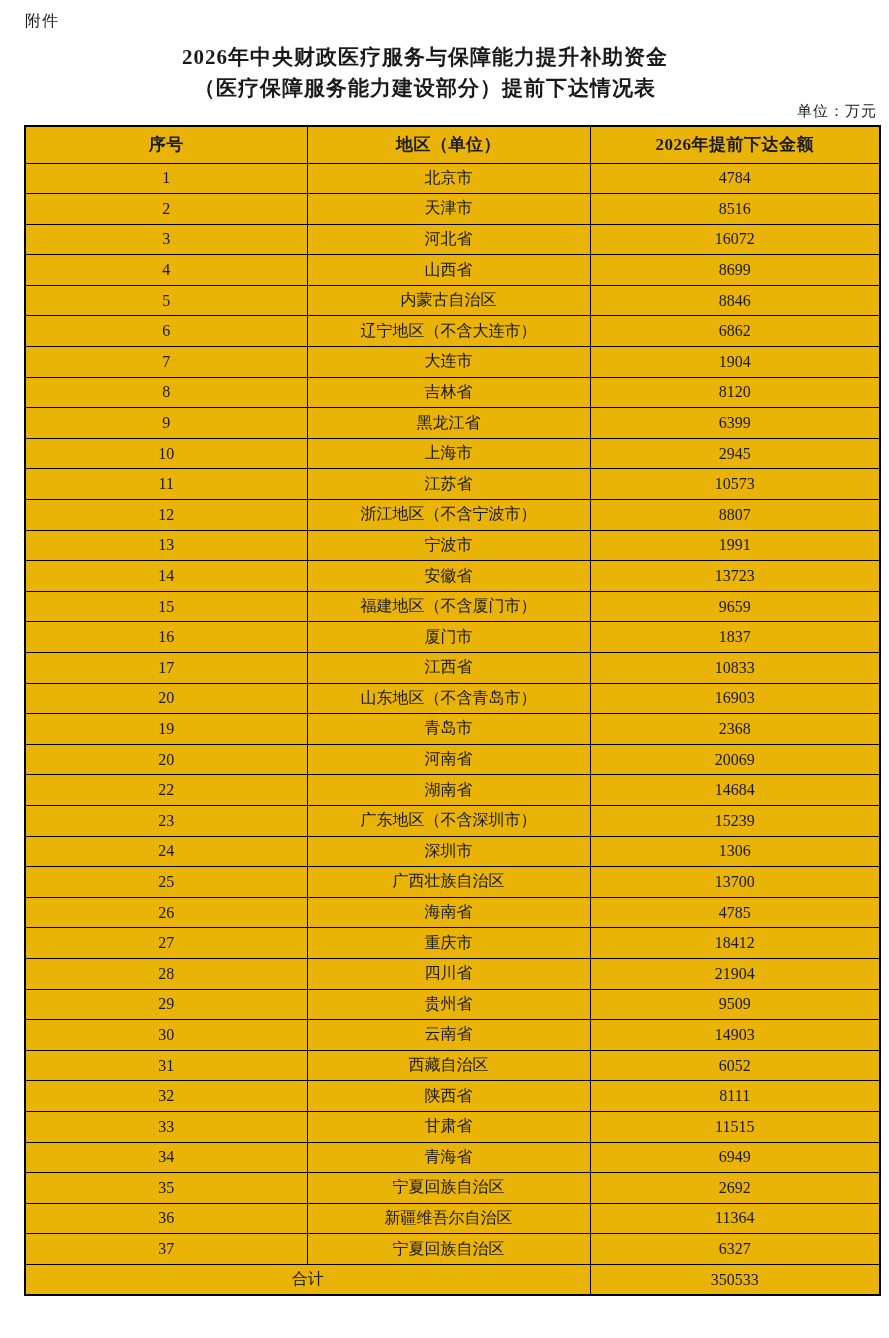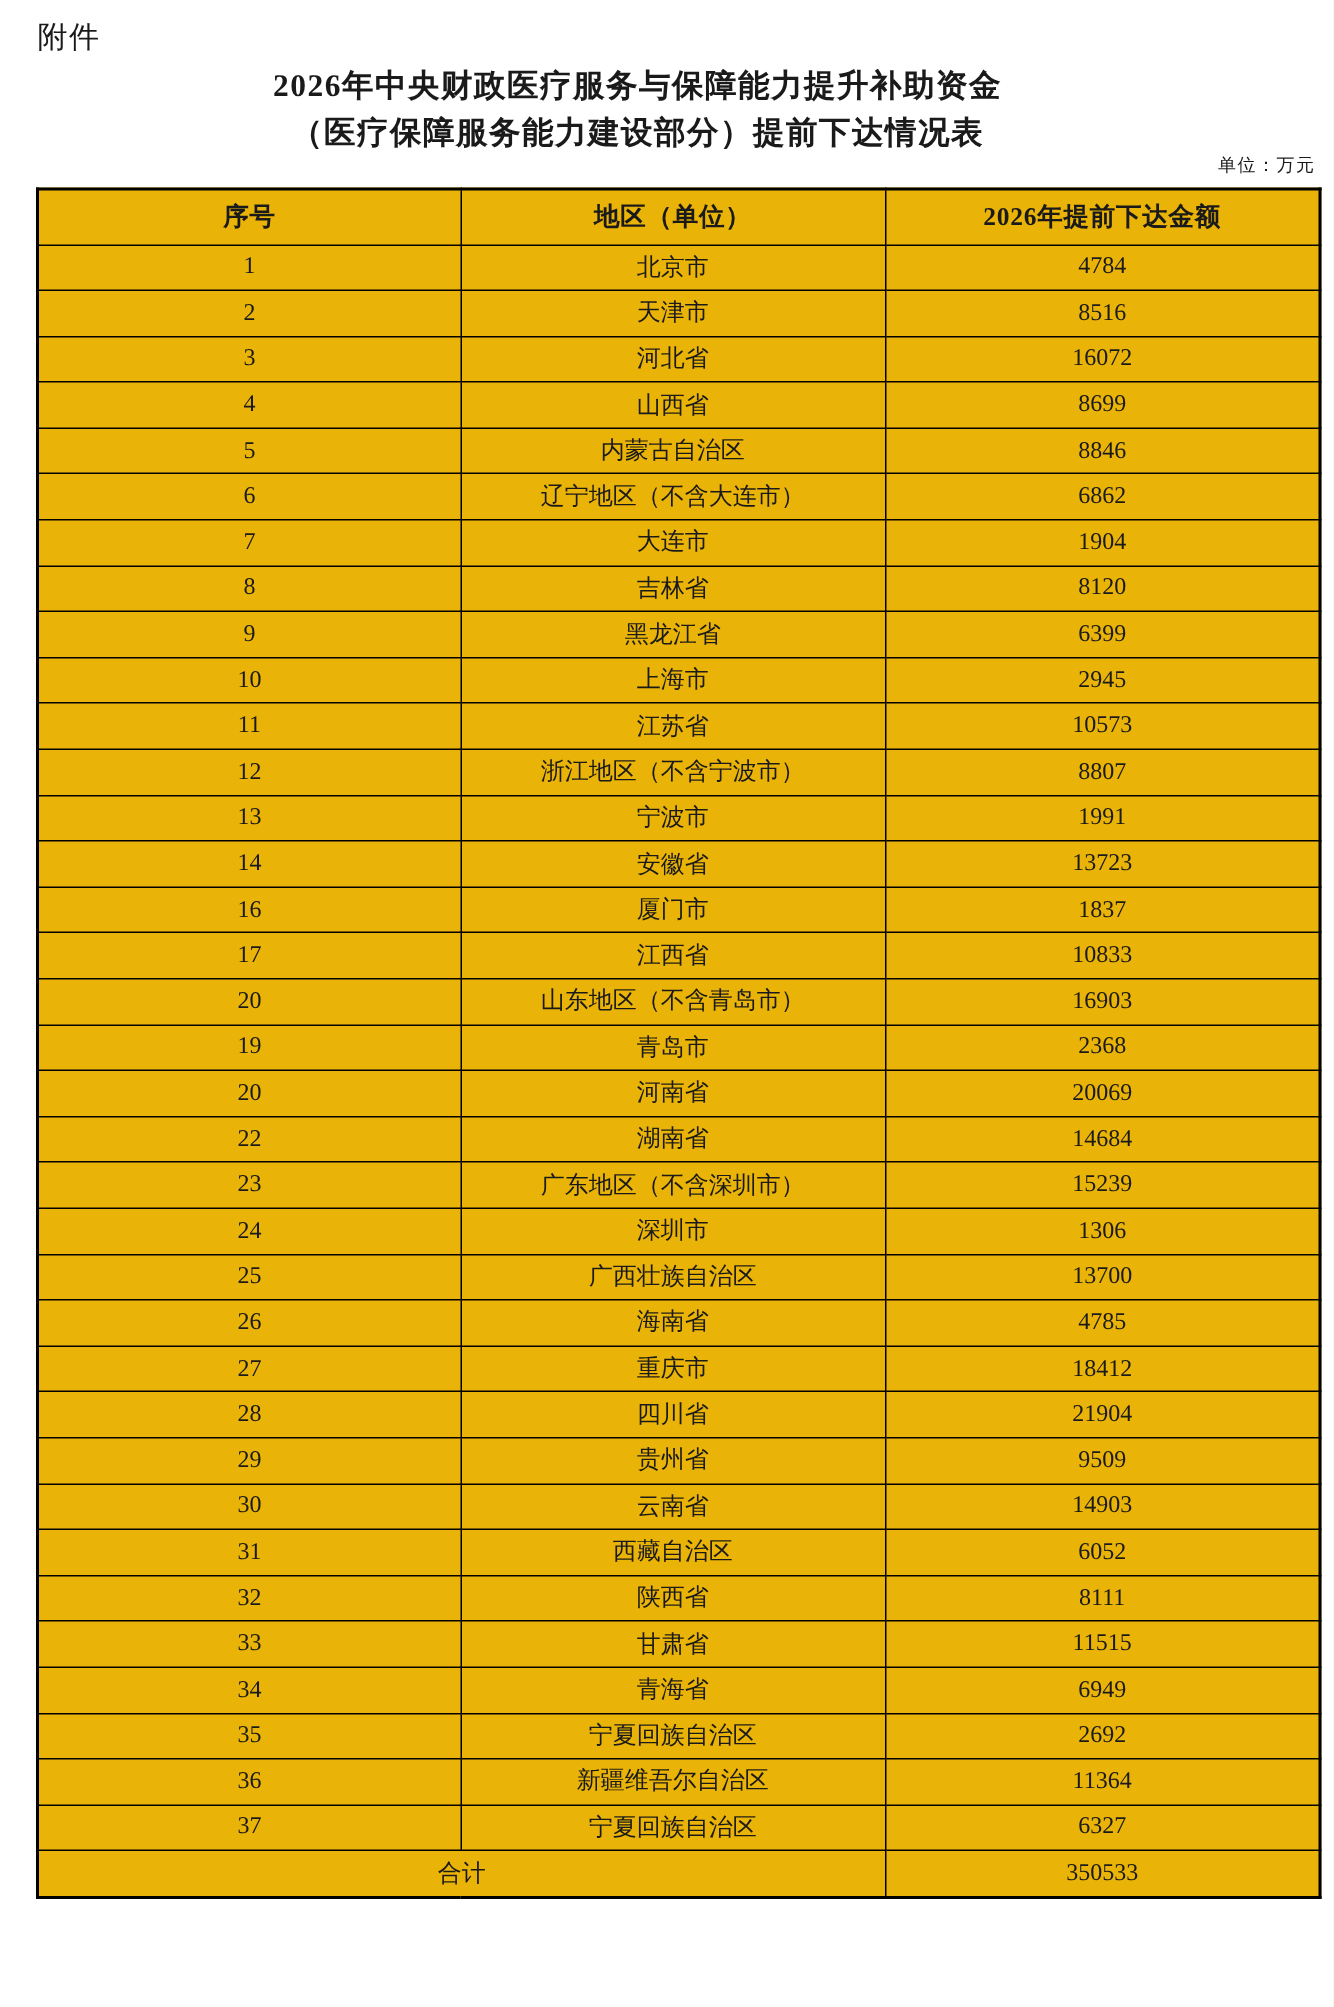--- a/index.html
+++ b/index.html
@@ -16,41 +16,41 @@
     position: absolute;
     left: 0; top: 0;
     width: 889px;
     height: 1338px;
     background: #ffffff;
   }
   .attachment-label {
     position: absolute;
     left: 25px;
     top: 11px;
-    font-size: 20px;
+    font-size: 16px;
     letter-spacing: 1px;
     text-align: right;
   }
   .doc-title {
     position: absolute;
     left: 0;
     top: 42px;
     width: 810px;
     text-align: center;
     font-size: 21px;
     font-weight: bold;
     line-height: 31px;
     letter-spacing: 1px;
     padding-left: 40px;
   }
   .unit-note {
     position: absolute;
     right: 12px;
     top: 102px;
-    font-size: 12px;
+    font-size: 15px;
     letter-spacing: 1px;
   }
   table.main-table {
     position: absolute;
     left: 24px;
     top: 125px;
     width: 855px;
     border-collapse: collapse;
     table-layout: fixed;
     background: #eab308;
@@ -176,20 +176,25 @@
           <td>13</td>
           <td>宁波市</td>
           <td>1991</td>
         </tr>
         <tr>
           <td>14</td>
           <td>安徽省</td>
           <td>13723</td>
         </tr>
         <tr>
+          <td>15</td>
+          <td>福建地区（不含厦门市）</td>
+          <td>9659</td>
+        </tr>
+        <tr>
           <td>16</td>
           <td>厦门市</td>
           <td>1837</td>
         </tr>
         <tr>
           <td>17</td>
           <td>江西省</td>
           <td>10833</td>
         </tr>
         <tr>

